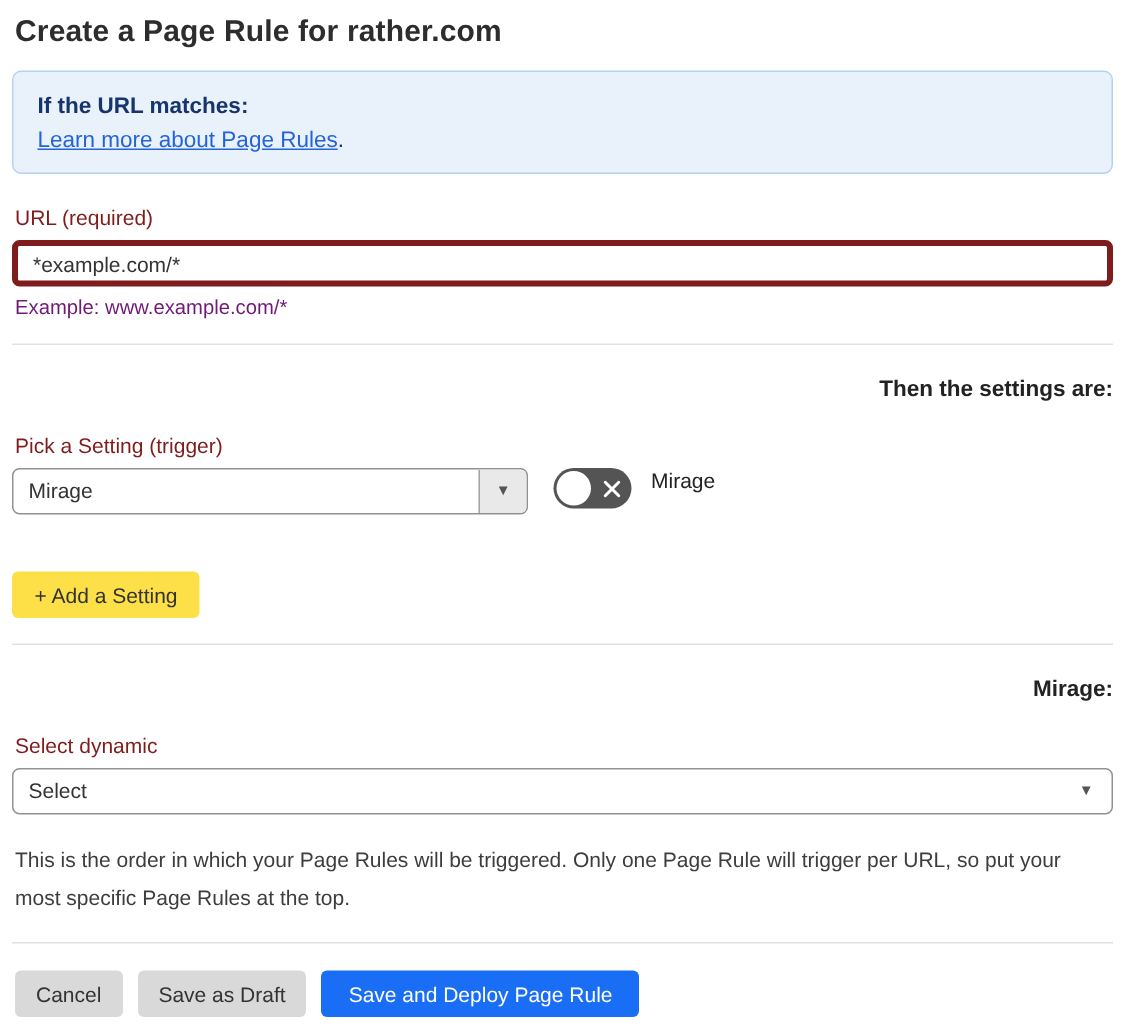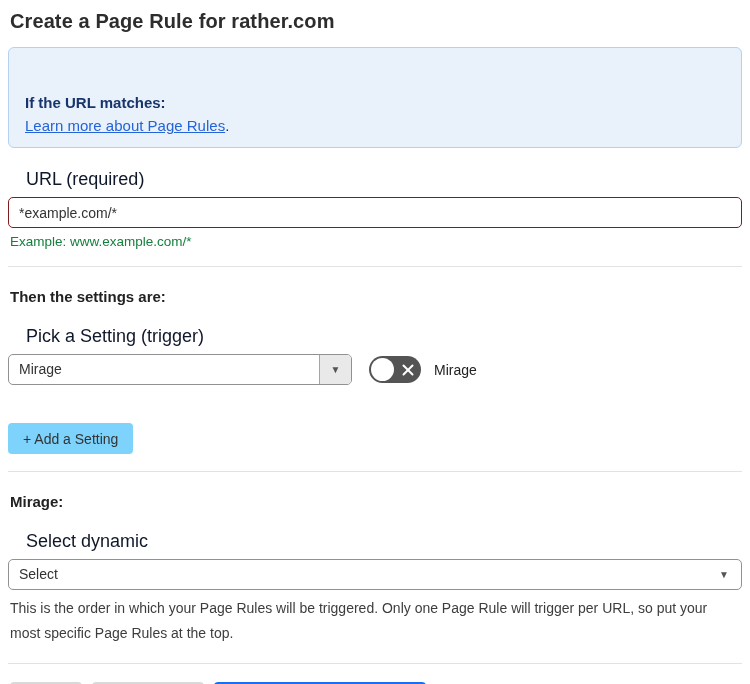--- a/index.html
+++ b/index.html
@@ -24,65 +24,66 @@
 
   .info-box {
     background: #e9f1fb;
     border: 1px solid #b3d2f2;
     border-radius: 6px;
     padding: 11px 16px 10px;
     font-size: 15px;
     line-height: 23px;
     color: #17356b;
   }
-  .info-heading { font-weight: bold; margin-top: 32px; }
+  .info-heading { font-weight: bold; }
   .info-link {
     color: #2563d9;
     text-decoration: underline;
     cursor: pointer;
     margin-top: 22px;
   }
 
   .field-label {
-    font-size: 18px;
-    color: #0f172a;
-    margin: 21px 0 7px 18px;
+    font-size: 14px;
+    color: #7f1d1d;
+    margin: 21px 0 7px 2px;
   }
   .text-input {
     width: 100%;
     height: 31px;
-    border: 1px solid #7f1d1d;
+    border: 4px solid #7f1d1d;
     border-radius: 5px;
     padding: 0 10px;
     font-size: 14px;
     color: #333;
     font-family: inherit;
     background: #fff;
     outline: none;
   }
   .field-help {
     font-size: 13.5px;
-    color: #15803d;
+    color: #701a75;
     margin: 6px 0 0 2px;
   }
 
   .divider {
     border: none;
     border-top: 1px solid #e2e2e2;
     margin: 17px 0 0;
   }
 
   .section-heading {
     font-size: 15px;
     font-weight: bold;
     color: #222;
     margin: 21px 0 0 2px;
-  }
-
-  .setting-row { display: flex; align-items: center; margin-top: 7px; }
+    text-align: right;
+  }
+
+  .setting-row { display: flex; margin-top: 7px; }
 
   .custom-select {
     display: flex;
     align-items: stretch;
     border: 1px solid #919191;
     border-radius: 5px;
     height: 31px;
     background: #fff;
     overflow: hidden;
     cursor: pointer;
@@ -139,36 +140,36 @@
   }
   .toggle-label {
     margin-left: 13px;
     font-size: 14px;
     color: #222;
   }
 
   .add-setting-btn {
     display: inline-block;
     margin-top: 38px;
-    background: #7dd3fc;
+    background: #fde047;
     border: none;
     border-radius: 4px;
     height: 31px;
     padding: 0 15px;
     font-size: 14px;
     color: #333;
     font-family: inherit;
     cursor: pointer;
   }
 
   .help-text {
     font-size: 14px;
     color: #3d3d3d;
     line-height: 25px;
-    margin: 6px 0 0 2px;
+    margin: 18px 0 0 2px;
     max-width: 720px;
   }
 
   .footer-buttons {
     display: flex;
     gap: 10px;
     margin-top: 18px;
     padding-left: 2px;
   }
   .btn {

